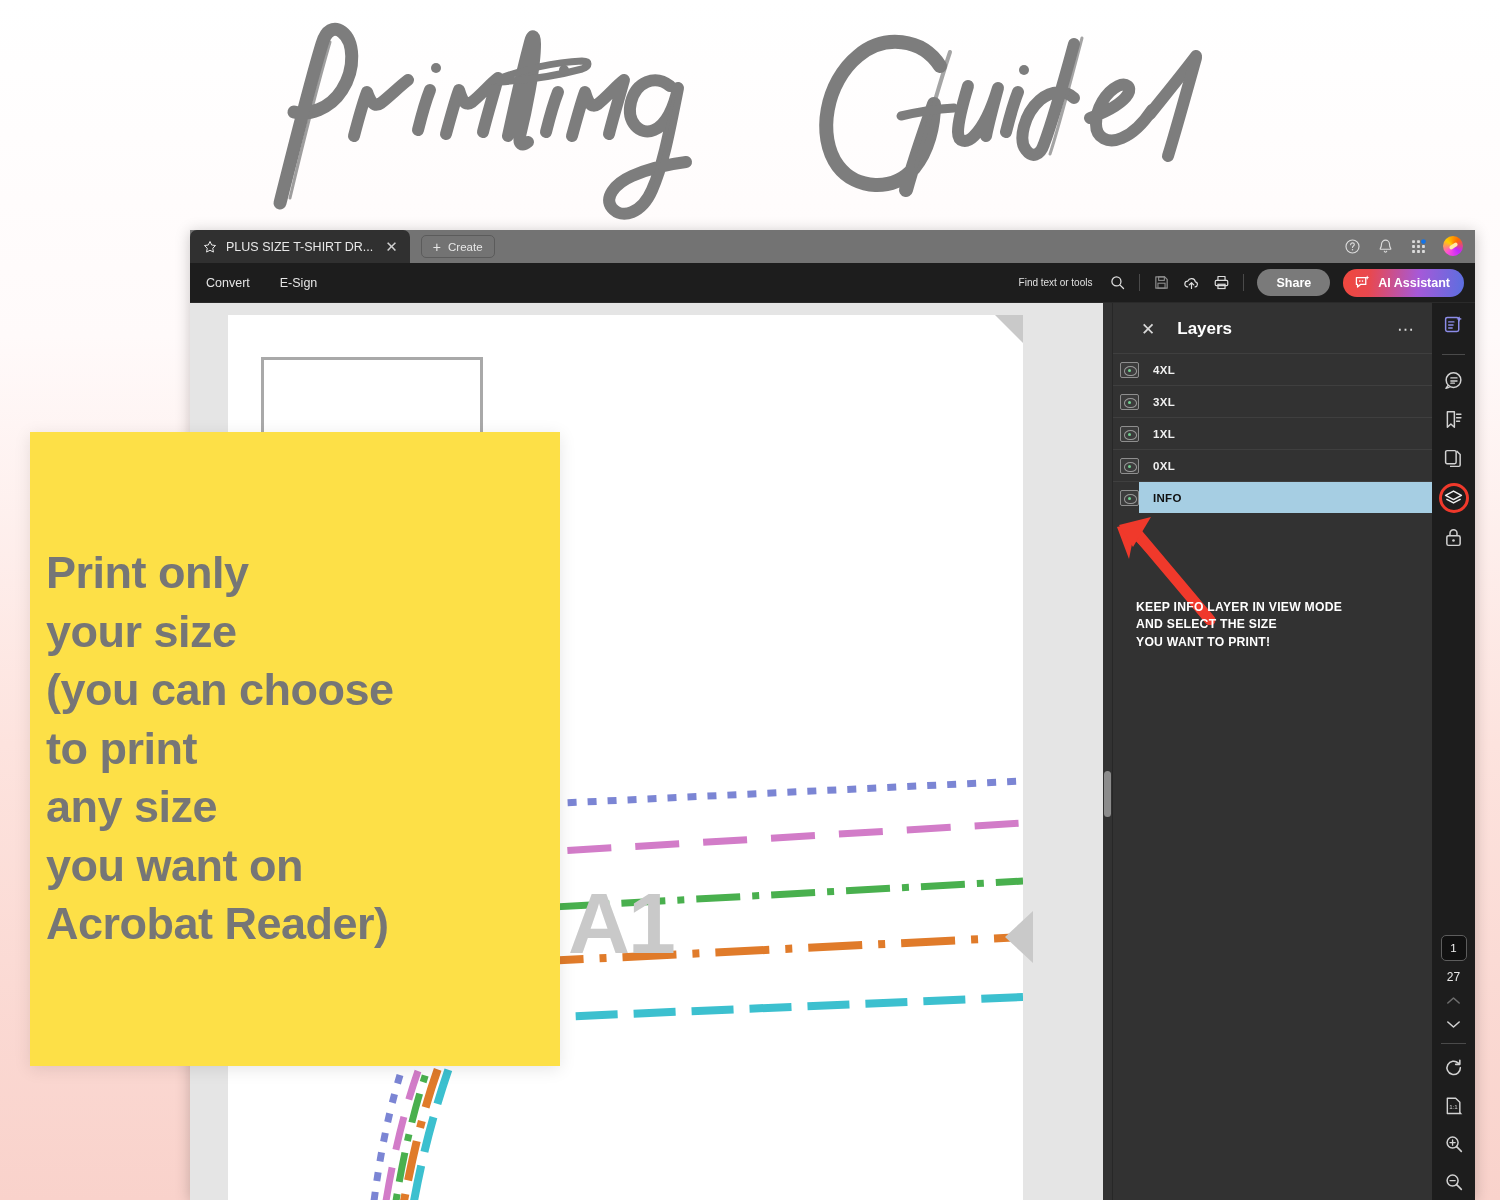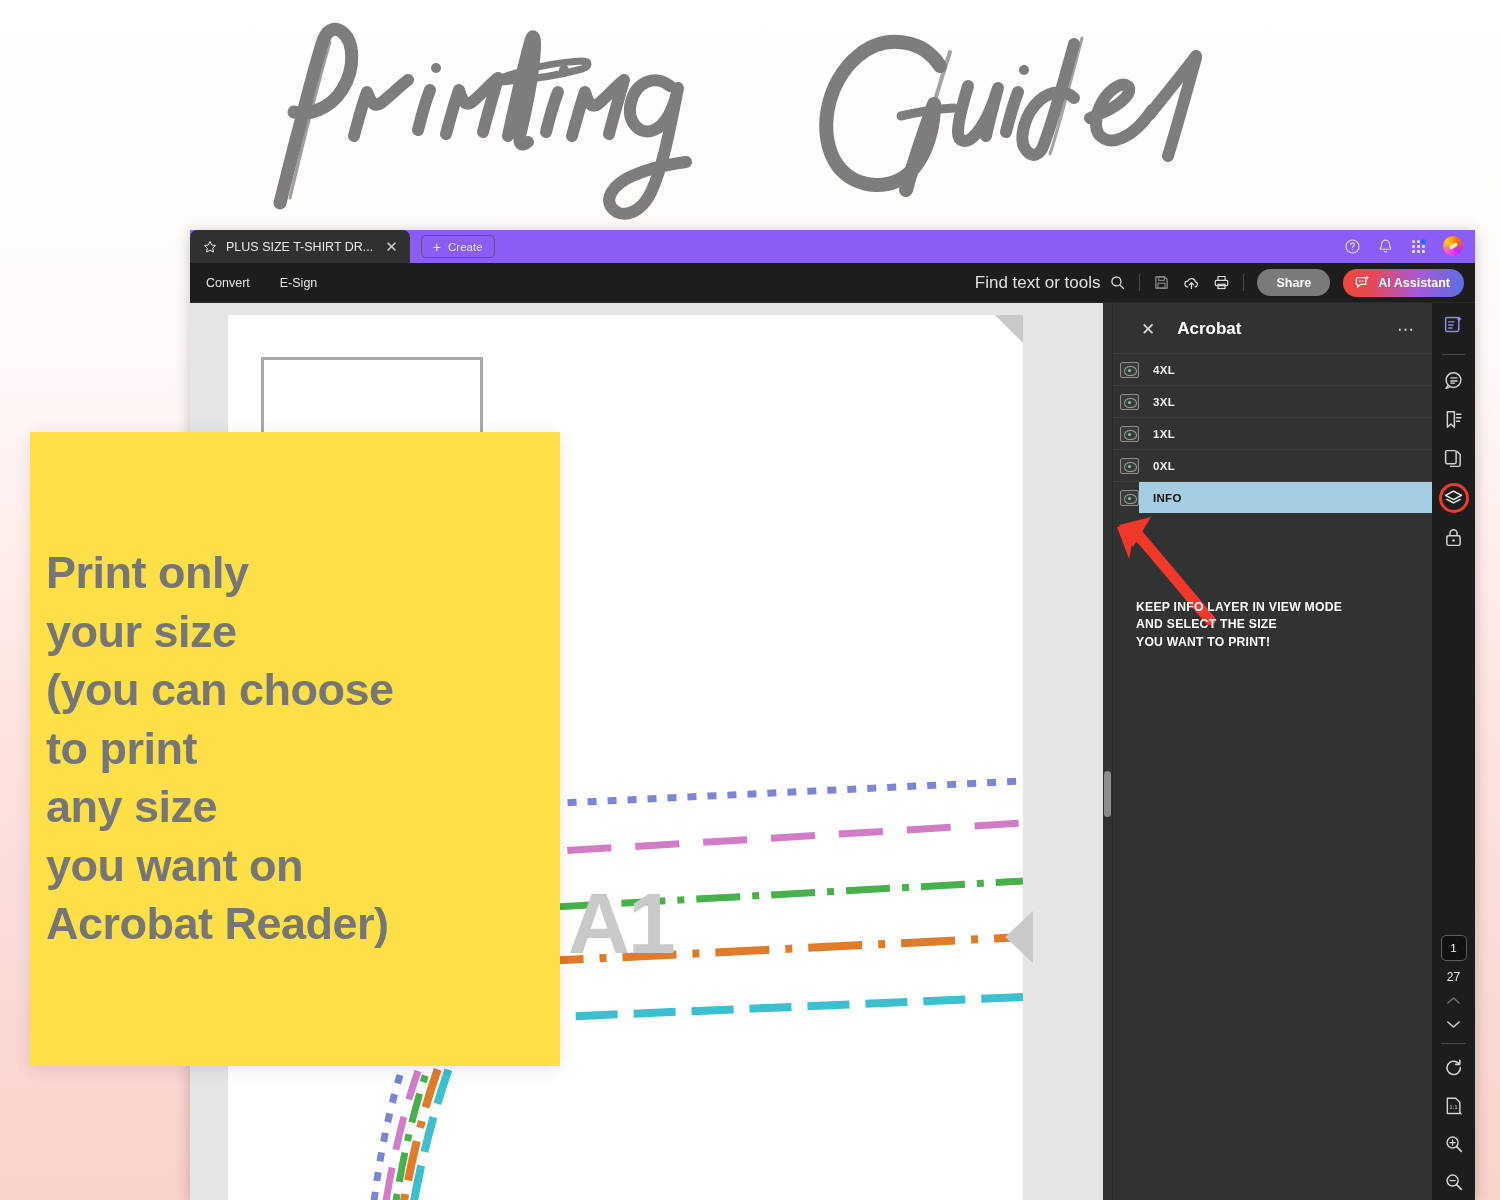--- a/index.html
+++ b/index.html
@@ -40,21 +40,21 @@
     background: #1d1d1d;
     z-index: 10;
     overflow: hidden;
     box-shadow: 0 2px 14px rgba(0,0,0,.22);
   }
 
   
   .topbar {
     position: relative;
     height: 33px;
-    background: #8b5cf6;
+    background: #737373;
     display: flex;
     align-items: flex-end;
   }
   .tab {
     display: flex;
     align-items: center;
     gap: 9px;
     height: 33px;
     padding: 0 12px 0 13px;
     background: #303030;
@@ -98,21 +98,21 @@
   
   .menubar {
     height: 40px;
     background: #1d1d1d;
     display: flex; align-items: center;
     padding: 0 11px 0 16px;
     border-bottom: 1px solid #2a2a2a;
   }
   .menu-item { color: #e4e4e4; font-size: 12.5px; margin-right: 30px; }
   .menu-right { margin-left: auto; display: flex; align-items: center; gap: 13px; }
-  .find-box { display:flex; align-items:center; gap:9px; color:#e0e0e0; font-size:17px; }
+  .find-box { display:flex; align-items:center; gap:17px; color:#e0e0e0; font-size:10px; }
   .vsep { width:1px; height:17px; background:#4a4a4a; }
   .share-btn {
     height:27px; padding:0 19px; border-radius:14px;
     background:#7a7a7a; color:#fff; font-size:12.5px; font-weight:700;
     display:flex; align-items:center;
   }
   .ai-btn {
     height:28px; padding:0 14px 0 11px; border-radius:14px;
     background: linear-gradient(95deg,#f0483e 0%,#e8484f 22%,#a659d8 62%,#5a6fe0 100%);
     color:#fff; font-size:12.5px; font-weight:700;
@@ -443,21 +443,21 @@
       </div>
 
       <div class="vscroll-track">
         <div class="vscroll-thumb"></div>
       </div>
     </div>
 
     <div class="layers-panel">
       <div class="lp-head">
         <span class="lp-x">✕</span>
-        <span class="lp-title">Acrobat</span>
+        <span class="lp-title">Layers</span>
         <span class="lp-dots">⋯</span>
       </div>
 
       <div class="layer-row">
         <div class="layer-eye"></div>
         <div class="layer-fill">
           <span class="layer-name">4XL</span>
         </div>
       </div>
       <div class="layer-row">

